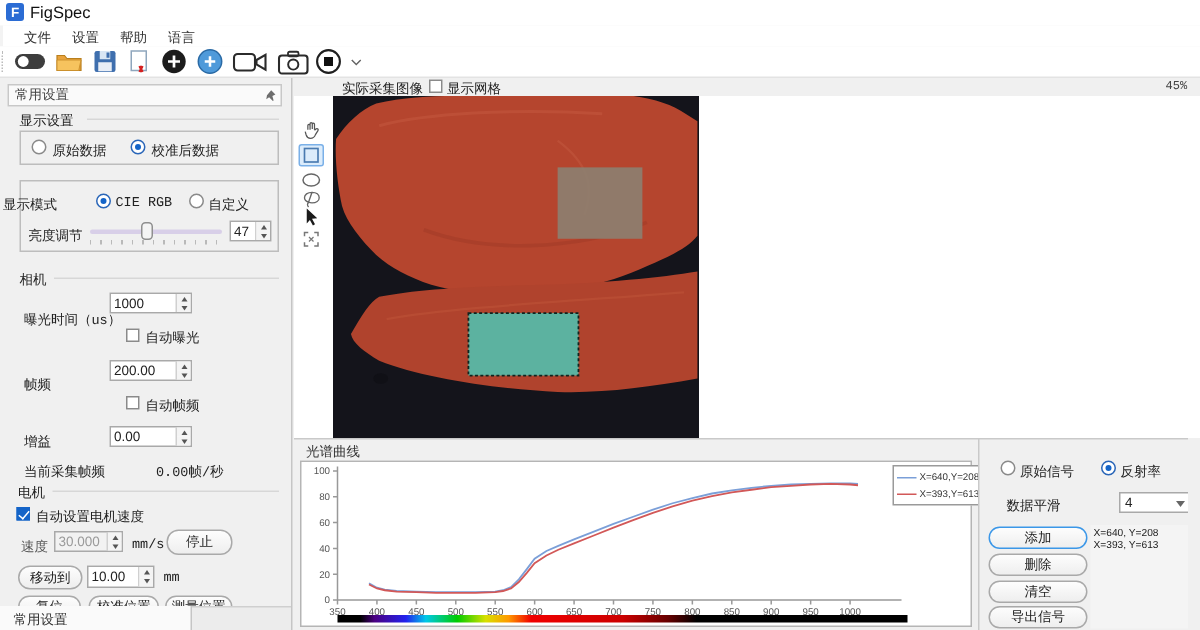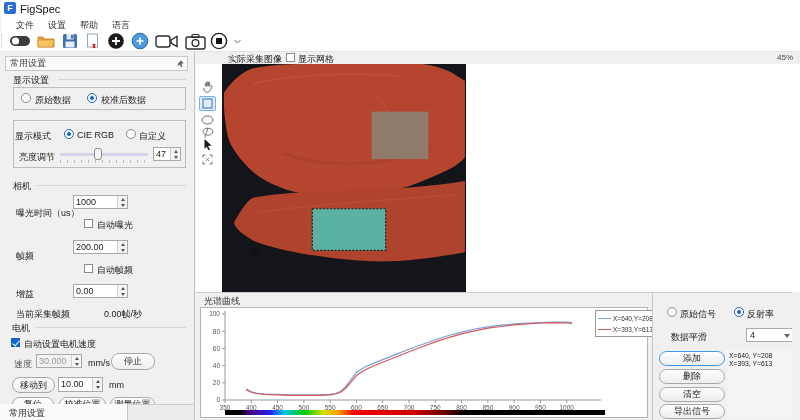--- a/index.html
+++ b/index.html
@@ -22,21 +22,21 @@
   #lp-header { left:5px; top:4px; width:183px; height:15px; background:#fafafa; border:1px solid #c8c8c8; line-height:13px; padding-left:4px; color:#444; }
   .group-title { color:#333; }
   .group-line { height:1px; background:#d7d7d7; }
   .gbox { border:1px solid #bdbdbd; background:#f0f0f0; }
   .radio { width:10px; height:10px; border:1px solid #8a8a8a; border-radius:50%; background:#fff; position:absolute; }
   .radio.sel { border-color:#2a66b8; }
   .radio.sel::after { content:""; position:absolute; left:2px; top:2px; width:4px; height:4px; border-radius:50%; background:#1464c8; }
   .chk { width:9px; height:9px; border:1px solid #8a8a8a; background:#fff; position:absolute; }
   .chk.on { background:#1464c8; border-color:#1464c8; }
   .chk.on::after { content:""; position:absolute; left:2px; top:0px; width:3px; height:6px; border:solid #fff; border-width:0 1.5px 1.5px 0; transform:rotate(40deg); }
-  .lbl { position:absolute; color:#222; white-space:nowrap; }
+  .lbl { position:absolute; color:#222; white-space:nowrap;font-family:Liberation Mono, monospace; }
   .spin { position:absolute; background:#fff; border:1px solid #a9a9a9; display:flex; }
   .spin .v { flex:1; padding:1px 2px; line-height:11px; overflow:hidden; }
   .spin .arrows { width:10px; border-left:1px solid #d0d0d0; display:flex; flex-direction:column; }
   .spin .arrows div { flex:1; display:flex; align-items:center; justify-content:center; background:#f4f4f4; }
   .up::after { content:""; border-left:2.5px solid transparent; border-right:2.5px solid transparent; border-bottom:3px solid #555; }
   .dn::after { content:""; border-left:2.5px solid transparent; border-right:2.5px solid transparent; border-top:3px solid #555; }
   .spin.dis { background:#f2f2f2; color:#9a9a9a; }
   .btn { position:absolute; background:linear-gradient(#fdfdfd,#eee); border:1px solid #a9a9a9; border-radius:8px; text-align:center; color:#222; }
   .slider-track { position:absolute; height:3px; background:#d8cfe8; border-radius:2px; }
   .slider-handle { position:absolute; width:8px; height:12px; background:#f4f4f4; border:1px solid #8f8f8f; border-radius:3px; }
@@ -170,21 +170,21 @@
     <div class="abs lbl group-title" style="left:13px;top:22px">显示设置</div>
     <div class="abs group-line" style="left:58px;top:27px;width:128px"></div>
 
     <div class="abs gbox" style="left:13px;top:35px;width:173px;height:23px"></div>
     <div class="abs radio" style="left:21px;top:41px"></div>
     <div class="abs lbl" style="left:35px;top:42px">原始数据</div>
     <div class="abs radio sel" style="left:87px;top:41px"></div>
     <div class="abs lbl" style="left:101px;top:42px">校准后数据</div>
 
     <div class="abs gbox" style="left:13px;top:68px;width:173px;height:48px"></div>
-    <div class="abs lbl" style="left:15px;top:78px">显示模式</div>
+    <div class="abs lbl" style="left:2px;top:78px">显示模式</div>
     <div class="abs radio sel" style="left:64px;top:77px"></div>
     <div class="abs lbl" style="left:77px;top:78px">CIE RGB</div>
     <div class="abs radio" style="left:126px;top:77px"></div>
     <div class="abs lbl" style="left:139px;top:78px">自定义</div>
     <div class="abs lbl" style="left:19px;top:99px">亮度调节</div>
     <div class="abs slider-track" style="left:60px;top:101px;width:88px"></div>
     <div class="abs slider-handle" style="left:94px;top:96px"></div>
     <div class="abs slider-ticks" style="left:60px;top:108px;width:88px"></div>
     <div class="abs spin" style="left:153px;top:95px;width:28px;height:14px">
       <span class="v">47</span>

